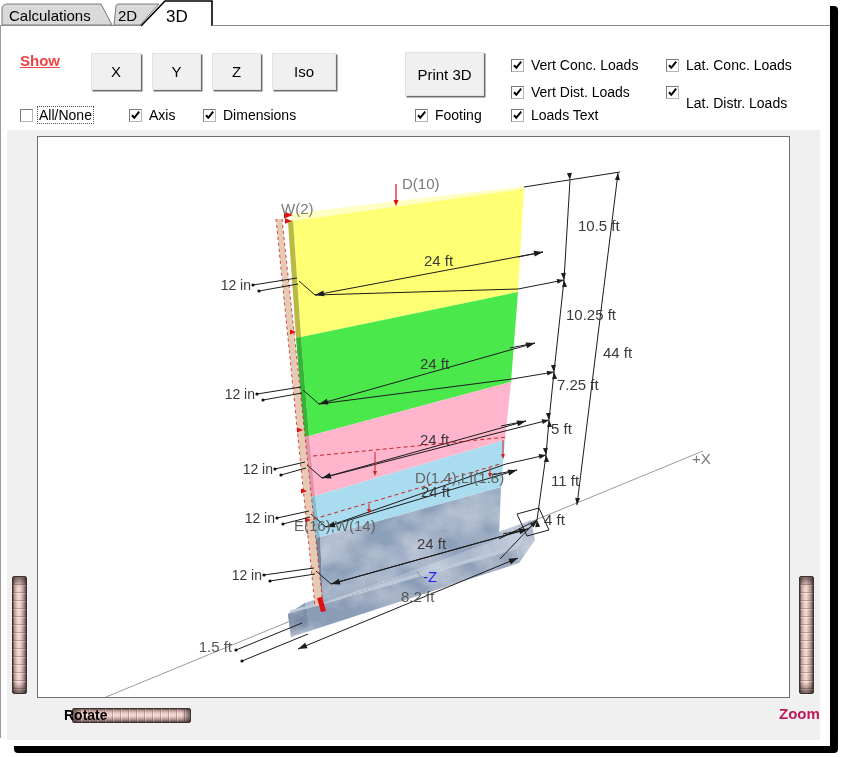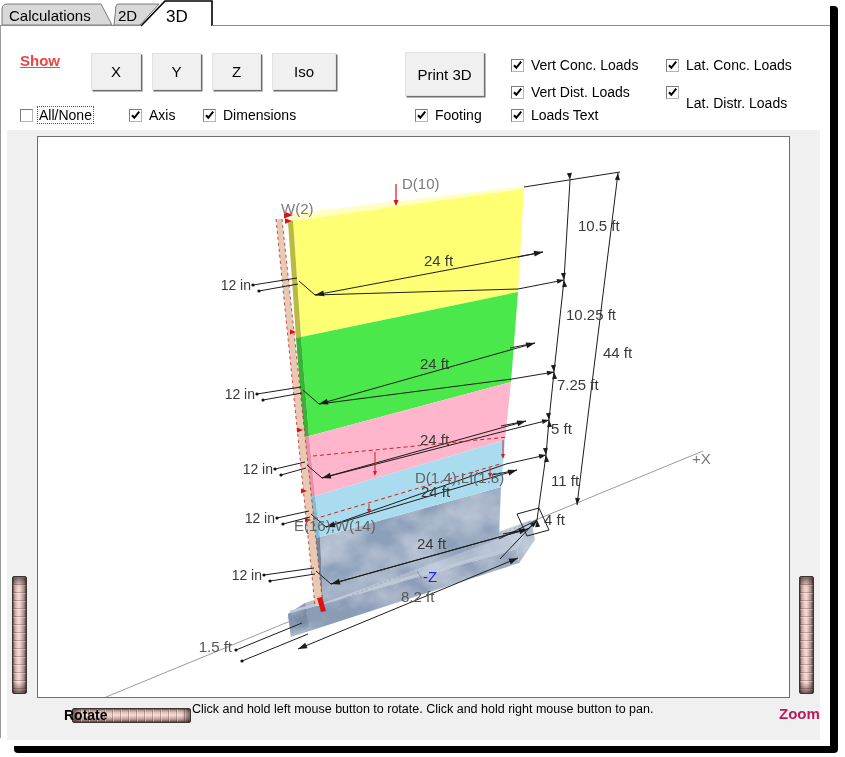--- a/index.html
+++ b/index.html
@@ -267,14 +267,13 @@
           <text x="423" y="582" font-size="15" fill="#1e1eff" font-family="&quot;Liberation Sans&quot;,sans-serif">-Z</text>
         </g>
     </svg>
   </div>
 
   <div class="vslider" style="left:12px;top:576px;"></div>
   <div class="vslider" style="left:799px;top:576px;"></div>
   <div class="hslider" style="left:72px;top:708px;"></div>
   <div class="abs" style="left:24px;top:707px;font-size:14px;font-weight:bold;color:#000;margin-left:40px;">Rotate</div>
   <div class="abs" style="left:779px;top:705px;font-size:15px;font-weight:bold;color:#be185d;">Zoom</div>
-  <div class="abs" style="left:192px;top:702px;font-size:12.5px;color:#000;">Click and hold left mouse button to rotate. Click and hold right mouse button to pan.</div>
 </div>
 
 </body></html>

